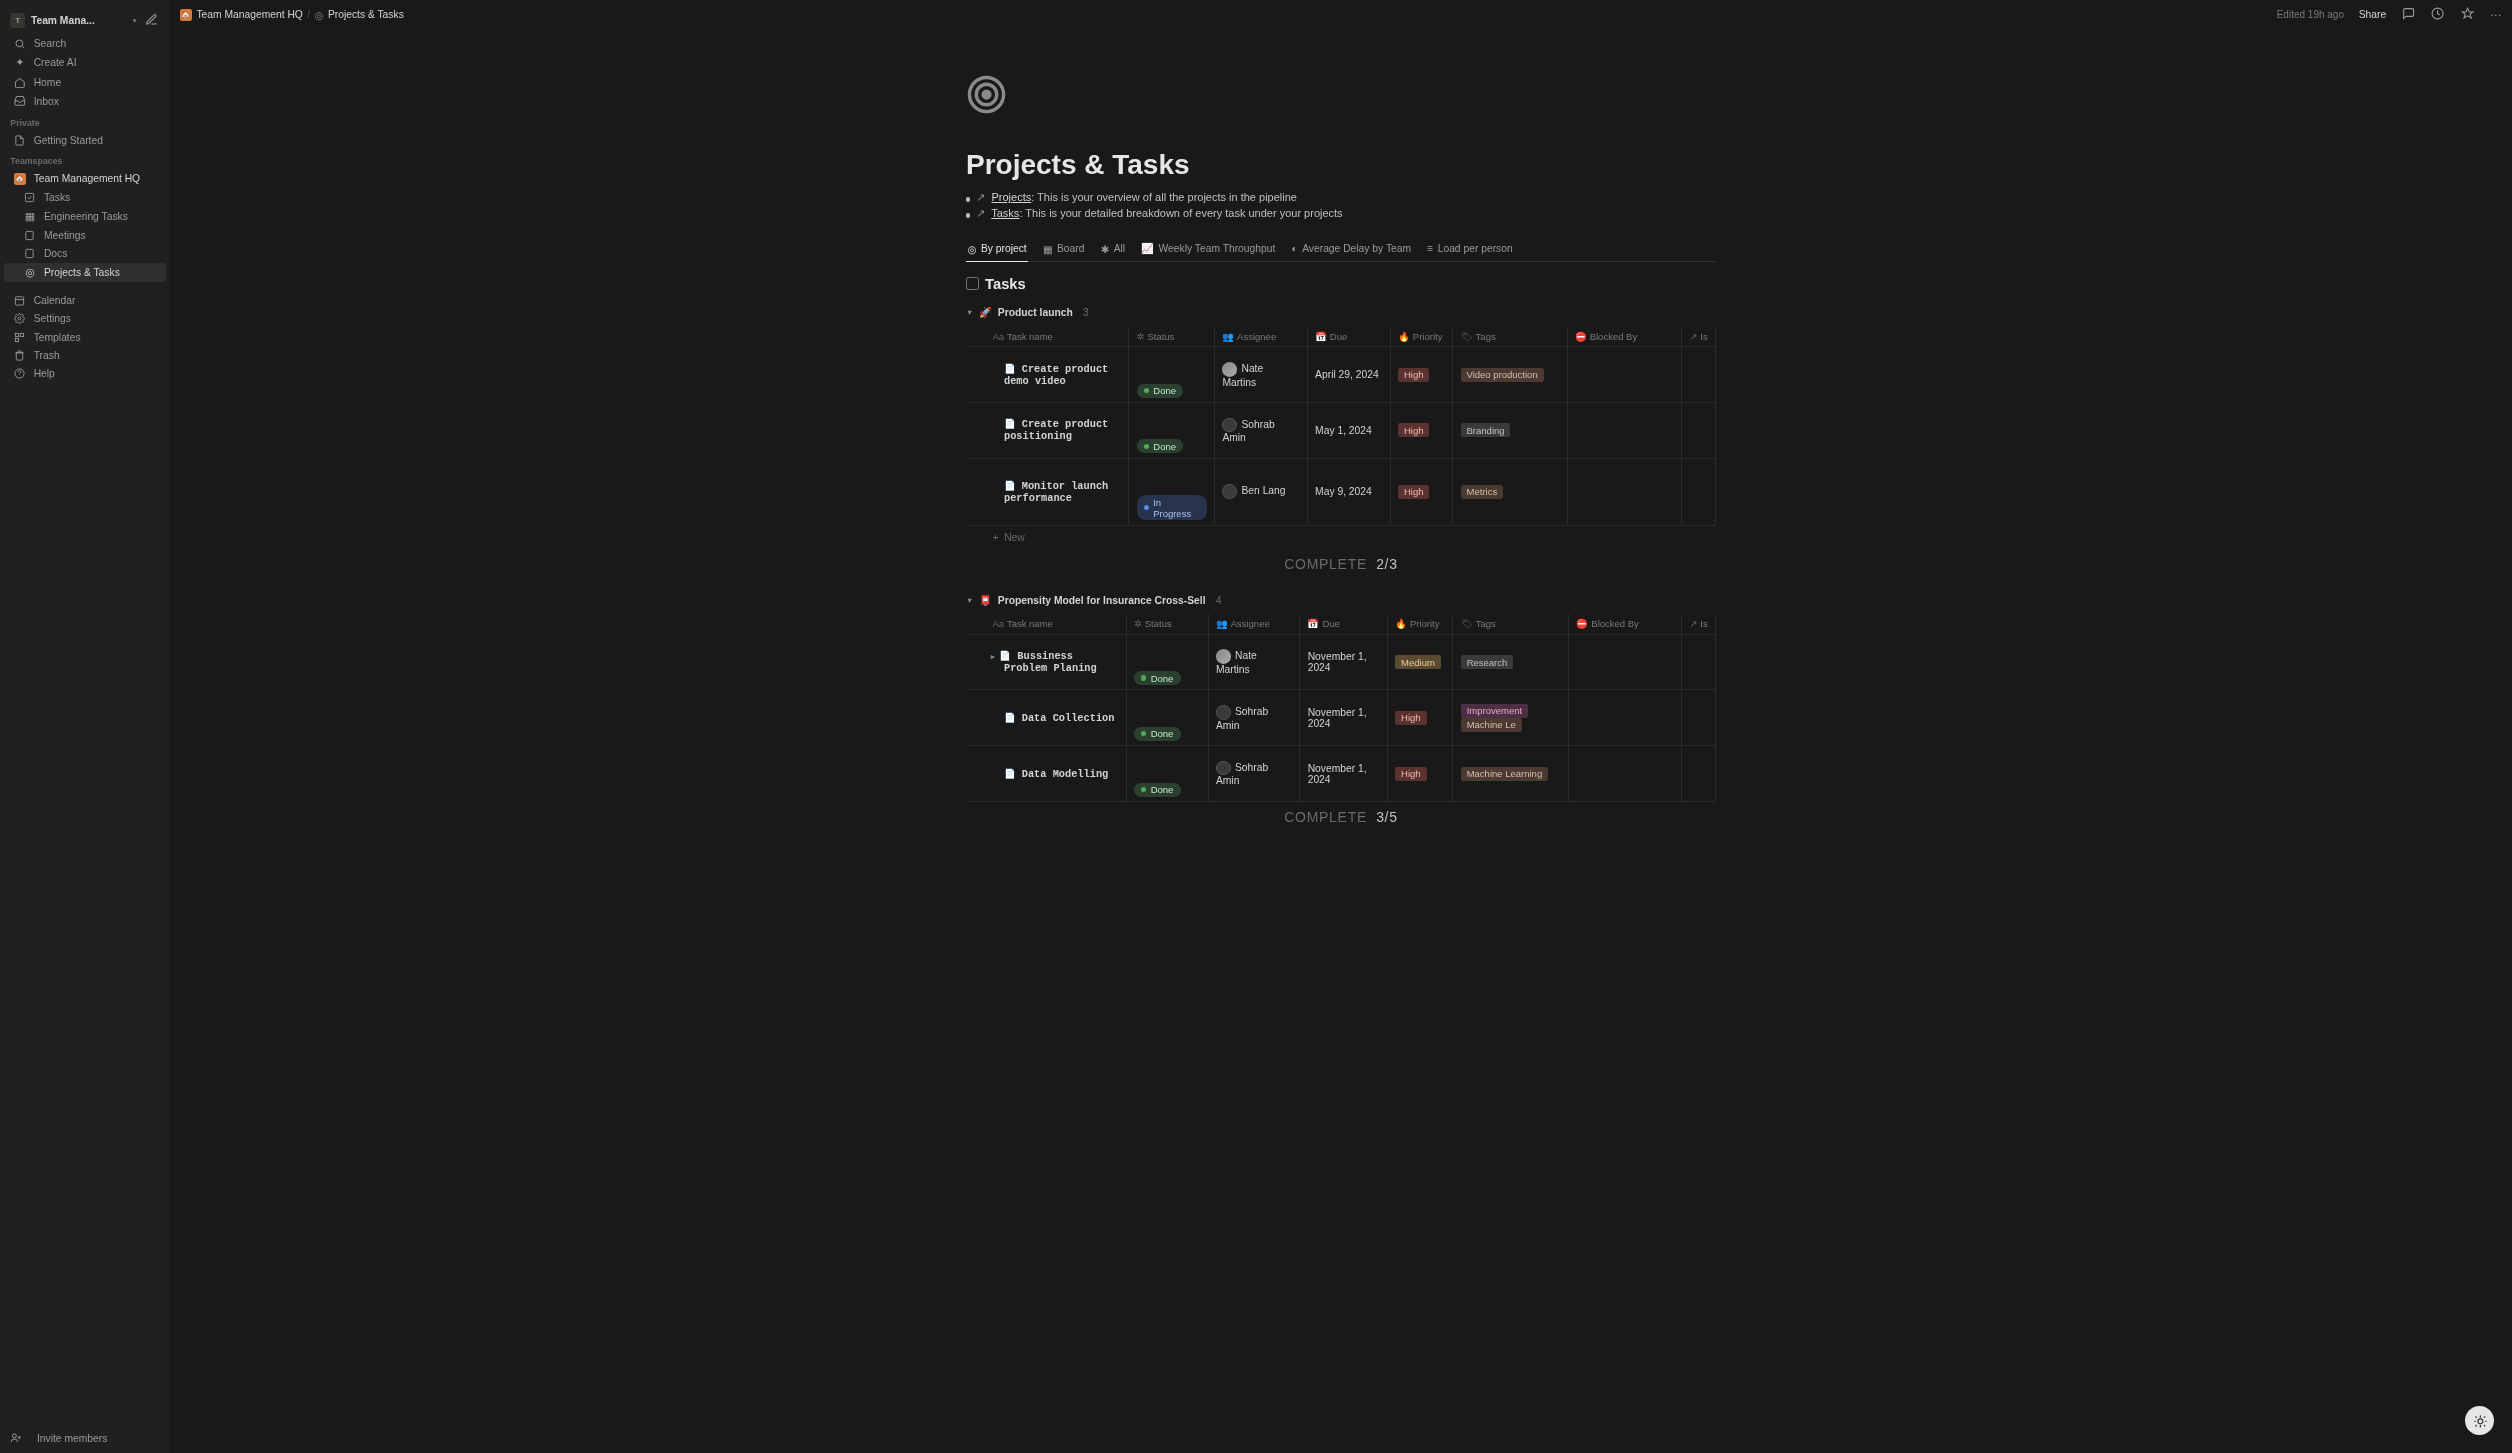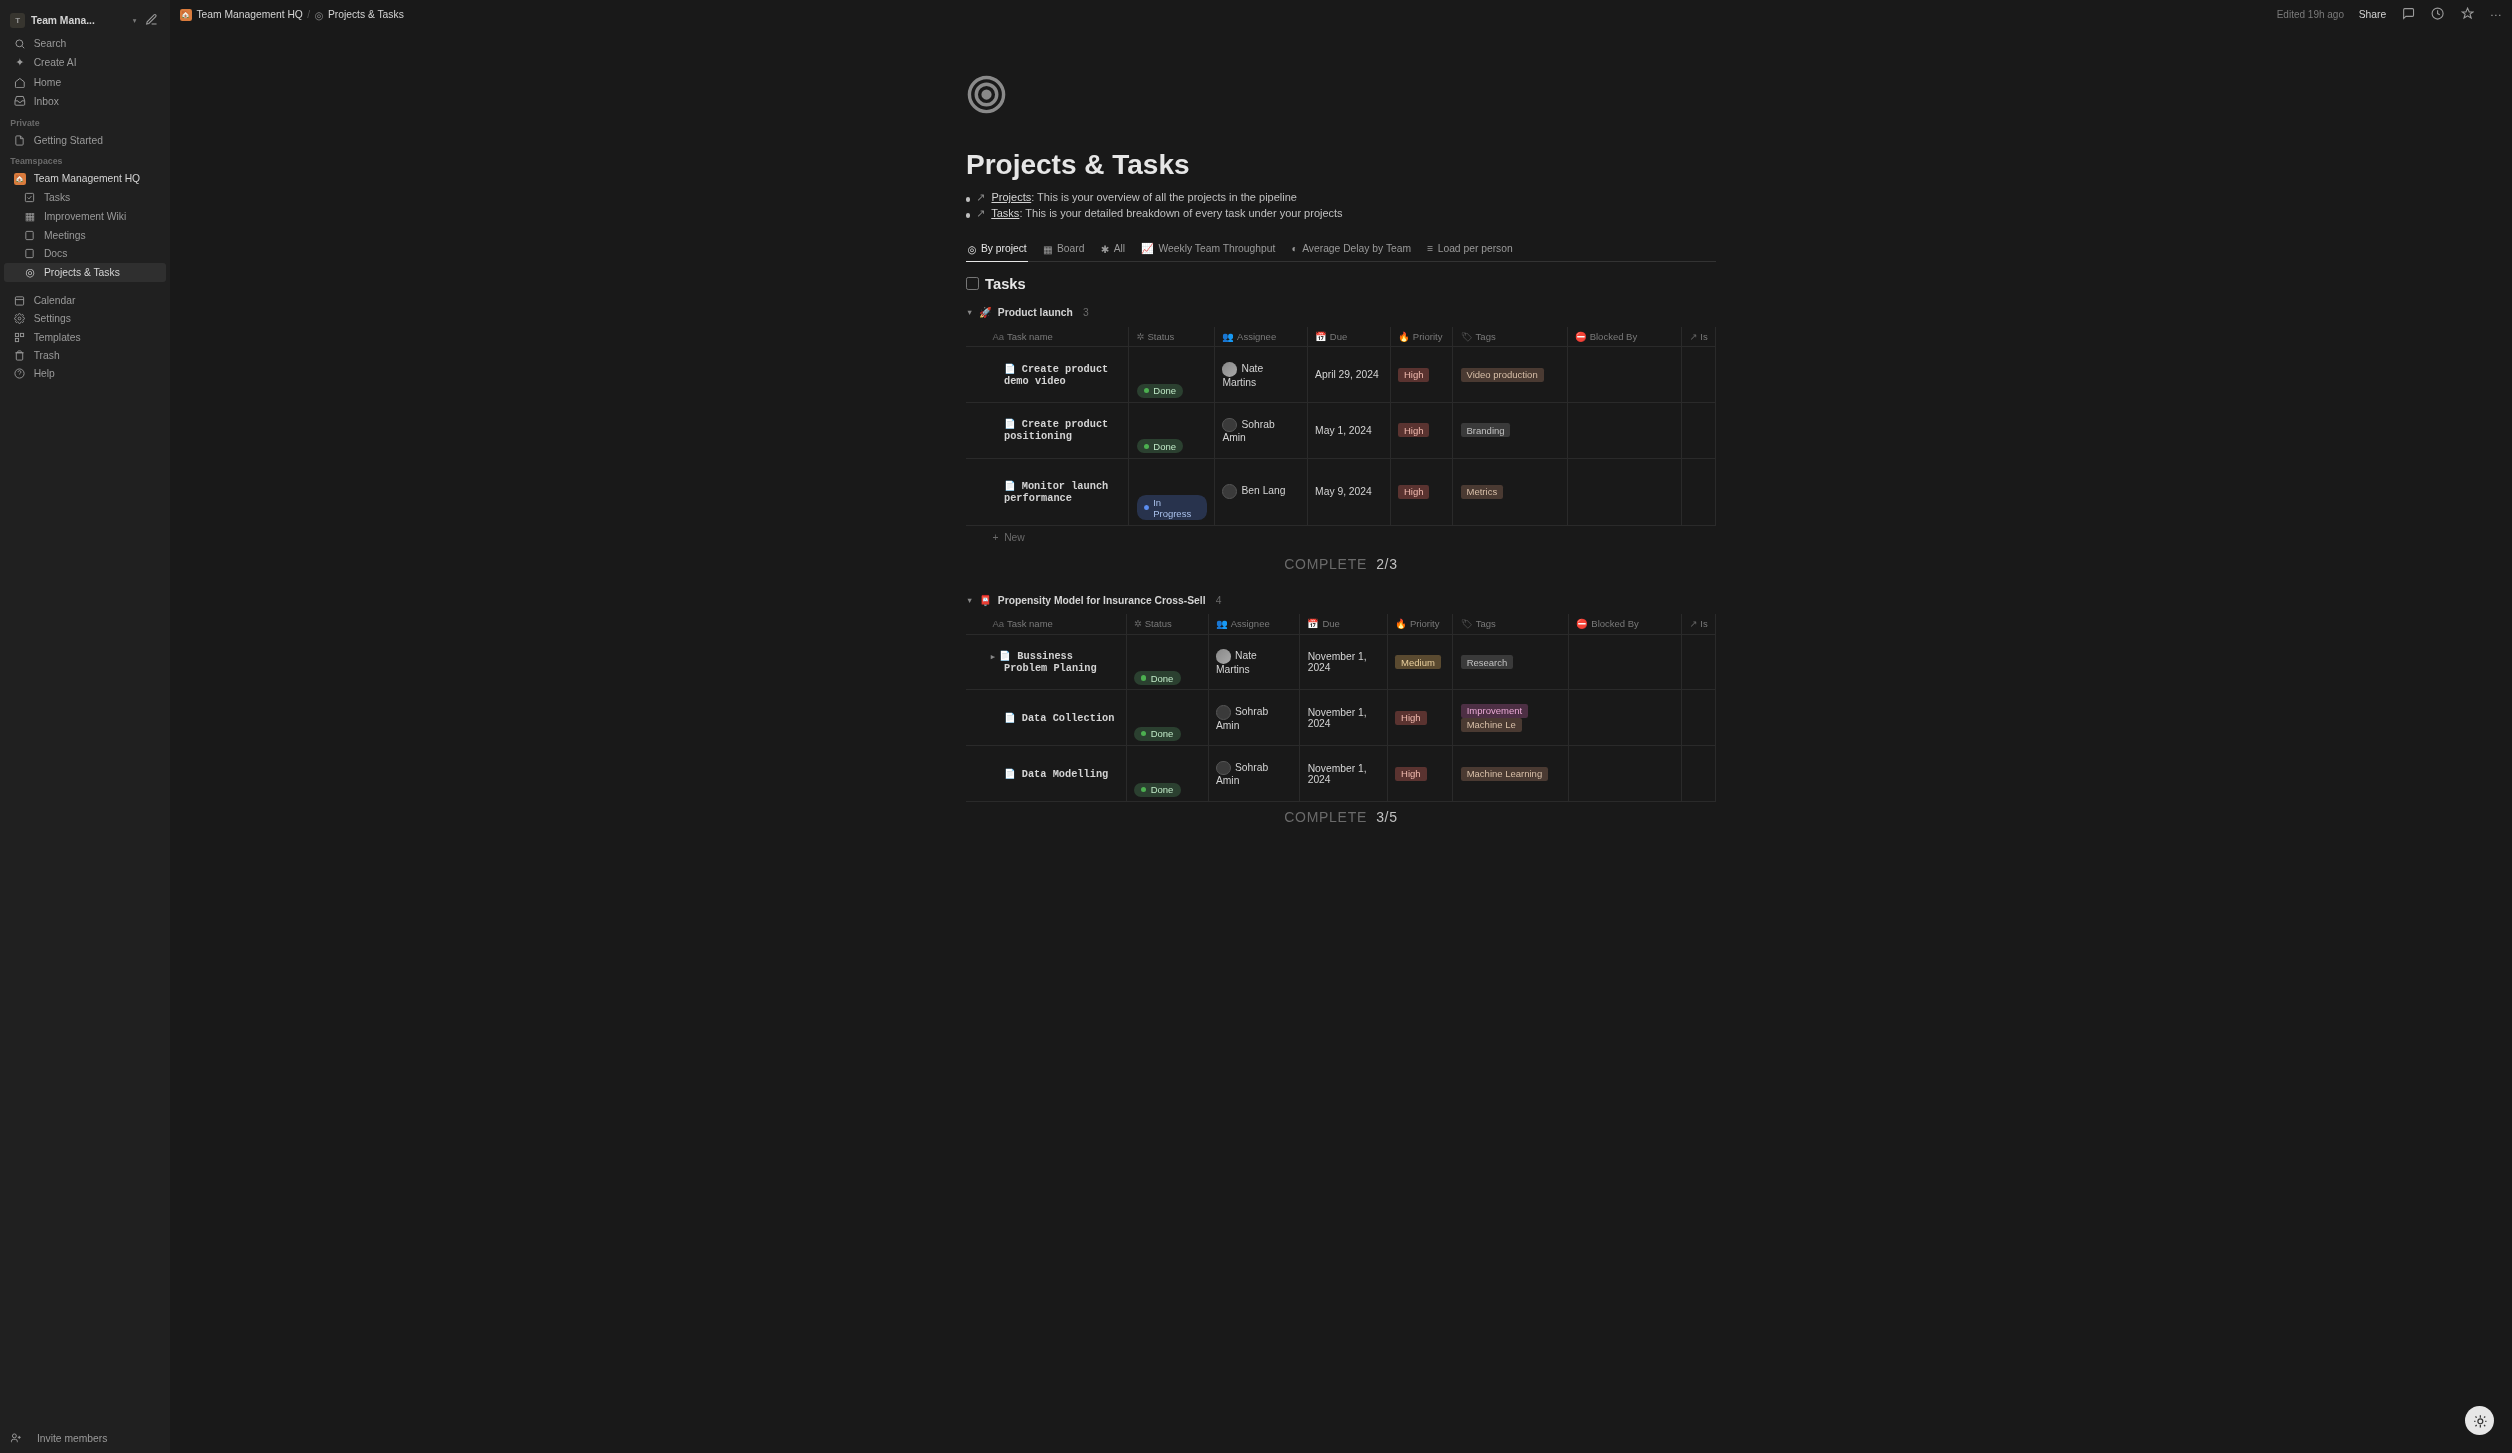--- a/index.html
+++ b/index.html
@@ -169,21 +169,21 @@
       <span class="nav-icon">
           <svg width="11" height="11" viewBox="0 0 24 24" fill="none" stroke="currentColor" stroke-width="2">
             <rect x="3" y="3" width="18" height="18" rx="2"></rect>
             <path d="M8 12l3 3 5-6"></path>
           </svg>
         </span>
       <span>Tasks</span>
     </div>
     <div class="nav-item sub">
       <span class="nav-icon">▦</span>
-      <span>Improvement Wiki</span>
+      <span>Engineering Tasks</span>
     </div>
     <div class="nav-item sub">
       <span class="nav-icon">
           <svg width="11" height="11" viewBox="0 0 24 24" fill="none" stroke="currentColor" stroke-width="2">
             <rect x="4" y="3" width="16" height="18" rx="2"></rect>
           </svg>
         </span>
       <span>Meetings</span>
     </div>
     <div class="nav-item sub">

